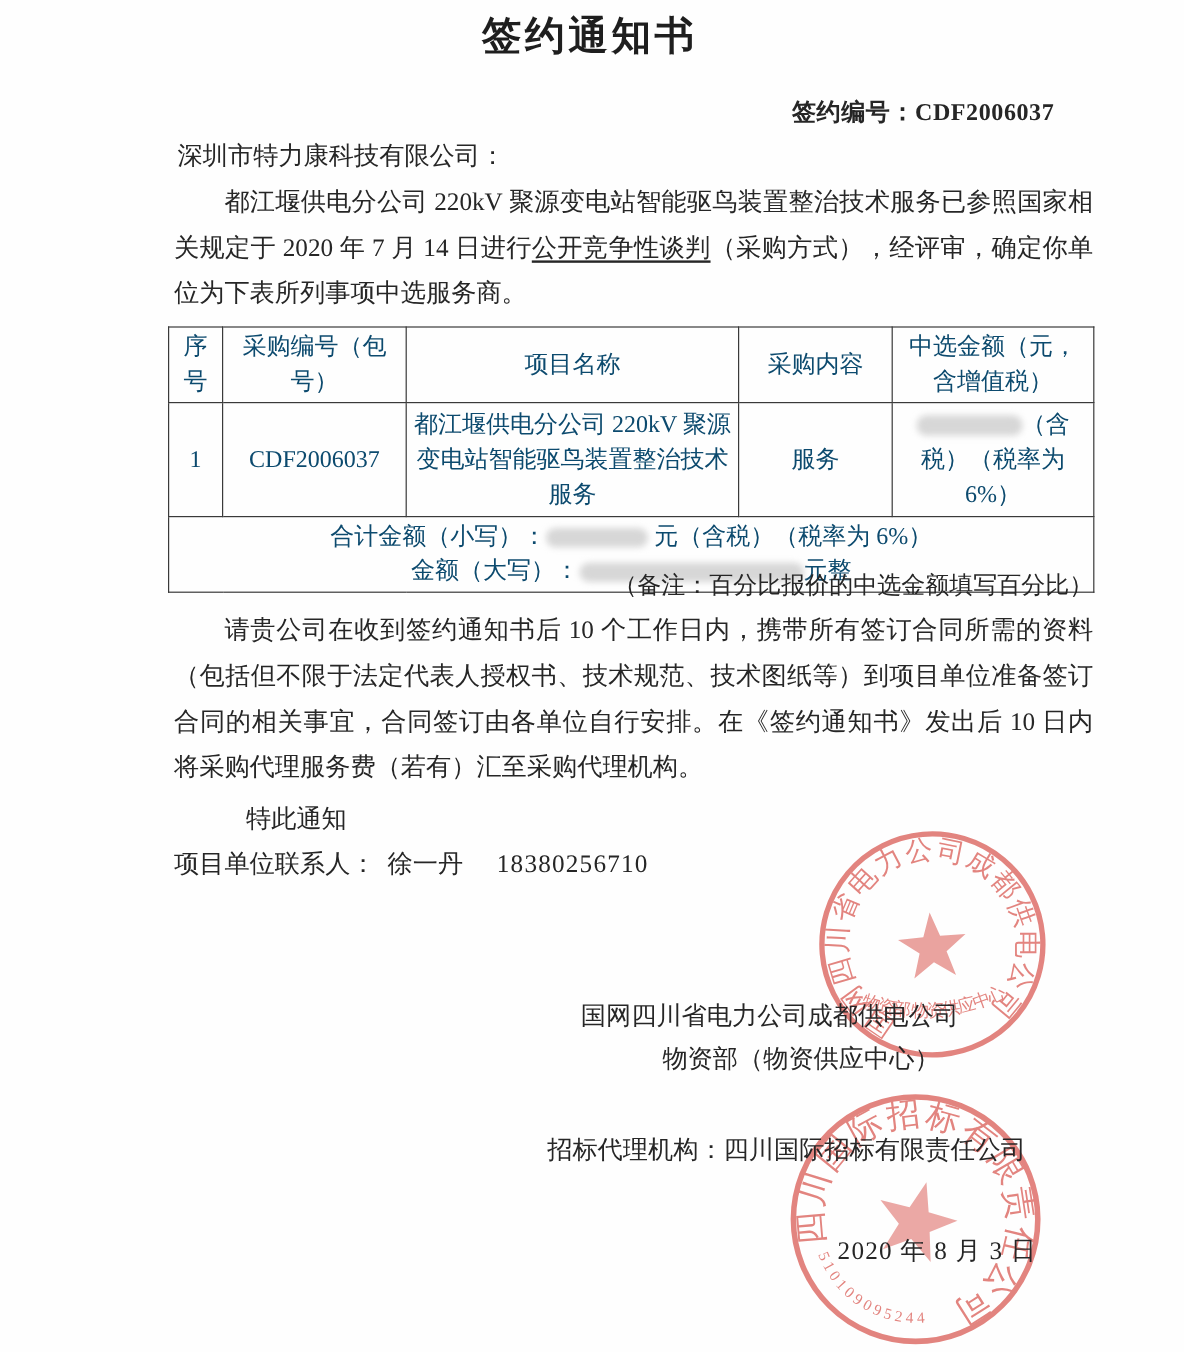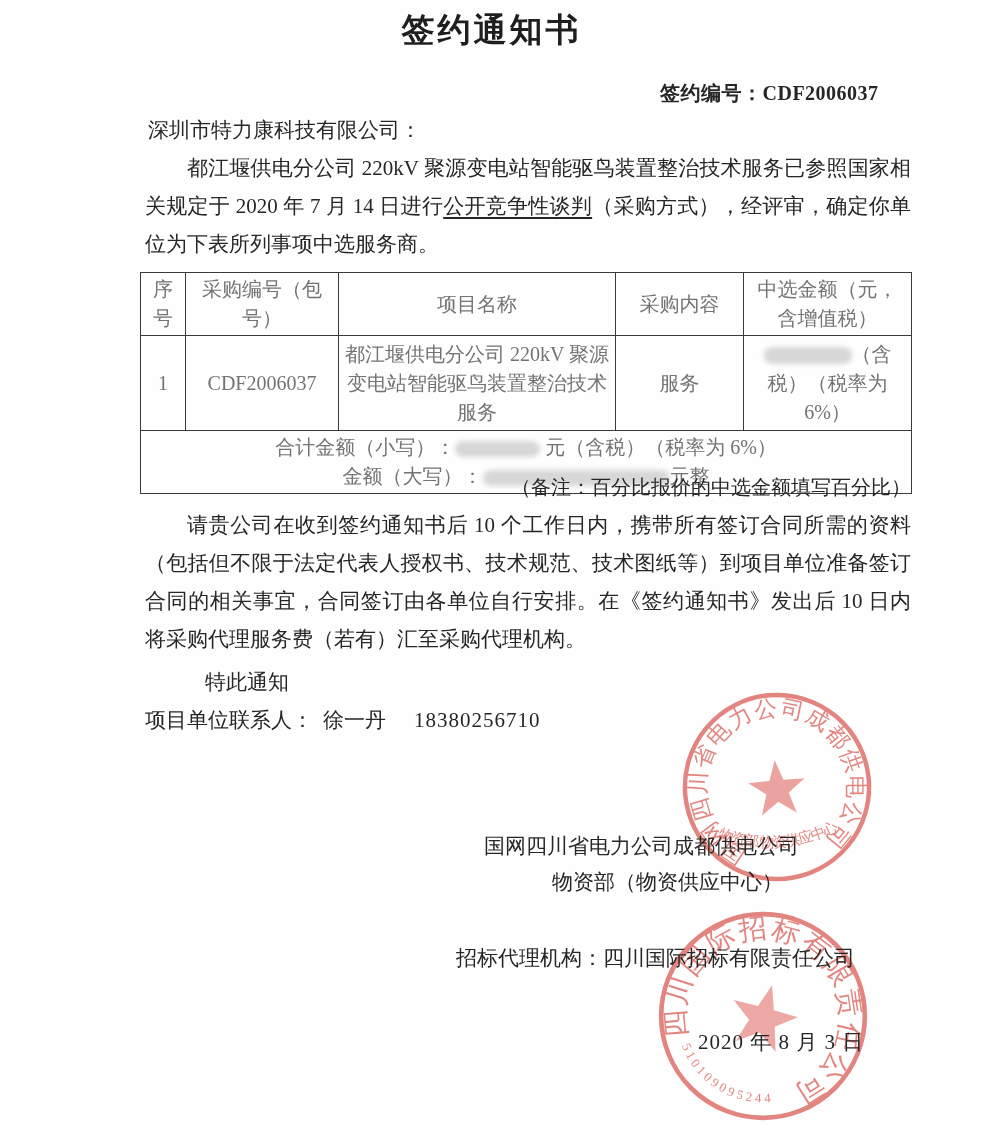--- a/index.html
+++ b/index.html
@@ -29,21 +29,21 @@
     text-align:justify;text-justify:inter-ideograph;
     text-indent:2em;
   }
   .para1{top:149px;}
   .para2{top:506px;}
   .u{ text-decoration:underline; text-underline-offset:4px; }
   
   .tbl-wrap{top:272px;left:140px;width:771px;}
   table.main{
     border-collapse:collapse;width:771px;table-layout:fixed;
-    font-size:20px;color:#737373;
+    font-size:20px;color:#0c4a6e;
   }
   table.main td, table.main th{
     border:1.4px solid #3a3a3a;
     font-weight:normal;
     text-align:center;vertical-align:middle;
     padding:2px 4px;
     line-height:29px;
   }
   th.hdr{line-height:26px;}
   tr.hrow{height:46px;}

